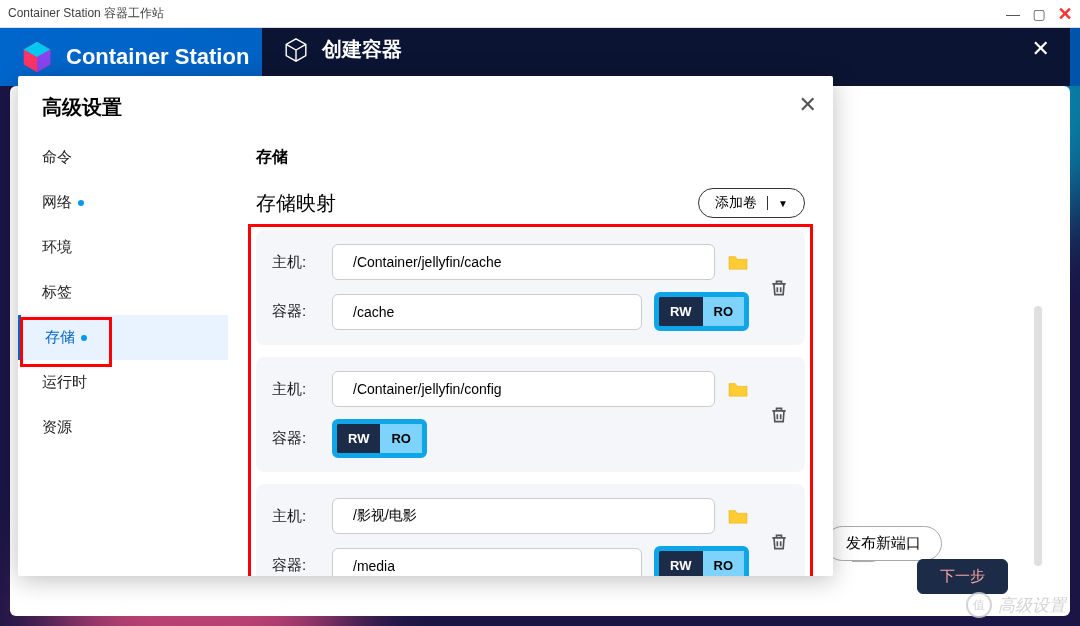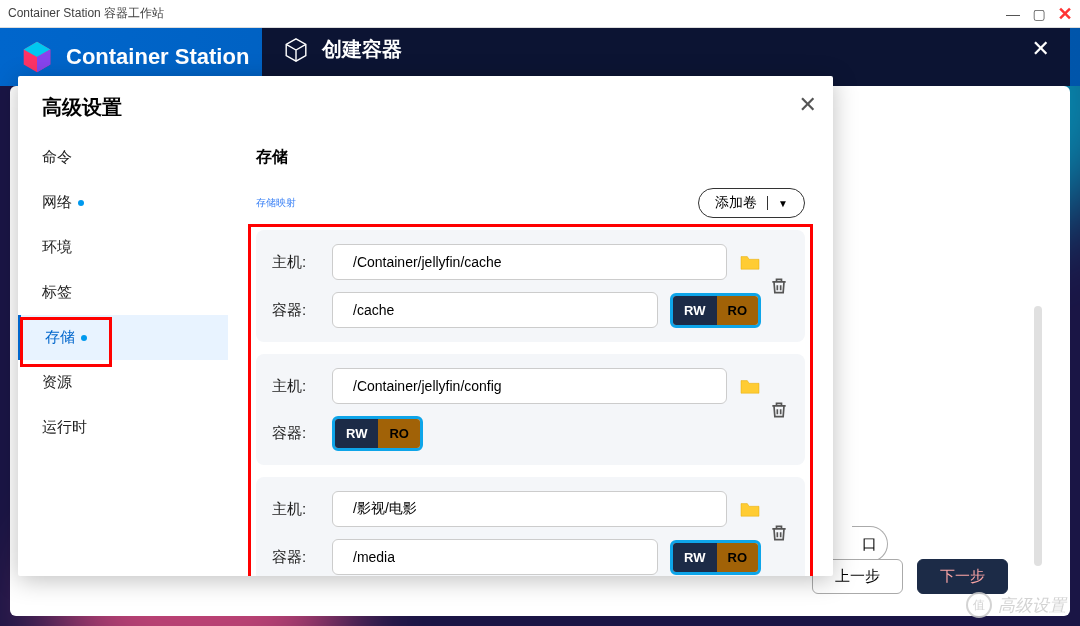--- a/index.html
+++ b/index.html
@@ -26,35 +26,35 @@
   .settings-close { position: absolute; right: 16px; top: 16px; font-size: 22px; color: #555; cursor: pointer; }
   .settings-body { display: flex; flex: 1; overflow: hidden; }
   .sidebar { width: 210px; padding: 0 0 0 0; display: flex; flex-direction: column; }
   .sidebar-item { padding: 13px 24px; font-size: 15px; color: #222; cursor: pointer; position: relative; }
   .sidebar-item.active { background: #e8f3ff; border-left: 3px solid #0066cc; color: #0066cc; }
   .sidebar-dot { width: 6px; height: 6px; border-radius: 50%; background: #0099ee; display: inline-block; margin-left: 6px; vertical-align: middle; }
   .red-box-sidebar { position: absolute; left: 20px; top: 317px; width: 92px; height: 50px; border: 3px solid red; pointer-events: none; z-index: 50; }
   .main-panel { flex: 1; padding: 12px 28px; position: relative; }
   .panel-title { font-size: 16px; font-weight: 600; margin-bottom: 20px; }
   .mapping-header { display: flex; align-items: center; margin-bottom: 12px; }
-  .mapping-label { font-size: 10px; color: #3b82f6; flex: 1; }
+  .mapping-label { font-size: 20px; color: #000000; flex: 1; }
   .add-volume-btn { border: 1px solid #333; border-radius: 18px; padding: 5px 16px; font-size: 14px; display: flex; align-items: center; gap: 10px; cursor: pointer; }
   .add-volume-btn .divider { width: 1px; height: 14px; background: #333; }
   .add-volume-btn .caret { font-size: 10px; }
   .mapping-list { position: relative; }
   .red-box-mappings { position: absolute; left: -8px; top: -6px; right: -8px; bottom: -6px; border: 3px solid red; pointer-events: none; z-index: 40; }
-  .mapping-row { background: #f4f6f9; border-radius: 8px; padding: 14px 16px; margin-bottom: 12px; display: flex; align-items: center; gap: 8px; }
+  .mapping-row { background: #f4f6f9; border-radius: 8px; padding: 14px 16px; margin-bottom: 12px; display: flex; align-items: center; gap: 20px; }
   .mapping-fields { flex: 1; display: flex; flex-direction: column; gap: 12px; }
   .field-row { display: flex; align-items: center; gap: 12px; }
   .field-label { width: 48px; font-size: 15px; color: #222; }
   .text-input { flex: 1; height: 36px; border: 1px solid #ccc; border-radius: 6px; padding: 0 20px; font-size: 14px; background: #fff; }
   .folder-icon { width: 22px; height: 18px; display: flex; align-items: center; justify-content: center; }
   .folder-icon svg { width: 22px; height: 18px; }
-  .rwro-toggle { display: flex; border: 3px solid #0ea5e9; border-radius: 6px; overflow: hidden; align-items: flex-end; }
-  .rwro-btn { padding: 7px 11px; font-size: 13px; font-weight: 600; background: #a16207; cursor: pointer; }
+  .rwro-toggle { display: flex; border: 5px solid #0ea5e9; border-radius: 6px; overflow: hidden; align-items: flex-end; }
+  .rwro-btn { padding: 7px 11px; font-size: 13px; font-weight: 600; background: #7dd3fc; cursor: pointer; }
   .rwro-btn.active { background: #1c2b47; color: #fff; }
   .trash-icon { width: 20px; height: 20px; color: #555; cursor: pointer; display: flex; align-items: center; justify-content: center; }
   .mapping-side { display: flex; flex-direction: column; align-items: center; gap: 14px; justify-content: center; }
   .outer-footer { position: absolute; right: 62px; bottom: 22px; display: flex; gap: 14px; z-index: 5; }
   .outer-btn { padding: 7px 22px; border-radius: 6px; font-size: 15px; cursor: pointer; border: 1px solid #aaa; background: #fff; }
   .outer-btn.primary { background: #1c2b47; color: #fca5a5; border-color: #1c2b47; }
   .publish-btn { position: absolute; right: 128px; top: 440px; border: 1px solid #aaa; border-radius: 20px; padding: 7px 20px; font-size: 15px; background: #fff; z-index: 5; }
   .partial-circle { position: absolute; right: 182px; top: 440px; width: 36px; height: 36px; border: 1px solid #aaa; border-left: none; border-radius: 0 20px 20px 0; background: #fff; z-index: 4; display:flex; align-items:center; justify-content:center; font-size:15px; }
   .settings-panel { position: absolute; left: 18px; top: 76px; width: 815px; height: 500px; background: #fff; border-radius: 2px; box-shadow: 0 4px 24px rgba(0,0,0,0.25); z-index: 30; display: flex; flex-direction: column; }
   .watermark { position: absolute; right: 14px; bottom: 8px; color: #ccc; font-size: 17px; font-style: italic; display: flex; align-items: center; gap: 6px; opacity: 0.85; z-index: 200; }
@@ -97,38 +97,38 @@
     </span>
     <span class="modal-title">创建容器</span>
     <span class="modal-close">✕</span>
   </div>
 
   <div class="content-area">
     <div class="scrollbar-stub"></div>
     <div class="partial-circle">
         <span>口</span>
       </div>
+    <div class="publish-btn">发布新端口</div>
     <div class="outer-footer">
-      <button class="outer-btn">上一步</button>
       <button class="outer-btn primary">下一步</button>
     </div>
   </div>
 
   <div class="settings-panel">
     <span class="settings-title">高级设置</span>
     <span class="settings-close">✕</span>
     <div class="settings-body">
       <div class="sidebar" id="sidebar">
           <div class="sidebar-item"><span>命令</span></div>
           <div class="sidebar-item"><span>网络</span><span class="sidebar-dot"></span></div>
           <div class="sidebar-item"><span>环境</span></div>
           <div class="sidebar-item"><span>标签</span></div>
           <div class="sidebar-item active"><span>存储</span><span class="sidebar-dot"></span></div>
+          <div class="sidebar-item"><span>运行时</span></div>
           <div class="sidebar-item"><span>资源</span></div>
-          <div class="sidebar-item"><span>运行时</span></div>
         </div>
       <div class="main-panel">
         <div class="panel-title">存储</div>
         <div class="mapping-header">
           <span class="mapping-label">存储映射</span>
           <div class="add-volume-btn">
             <span>添加卷</span>
             <span class="divider"></span>
             <span class="caret">▼</span>
           </div>

